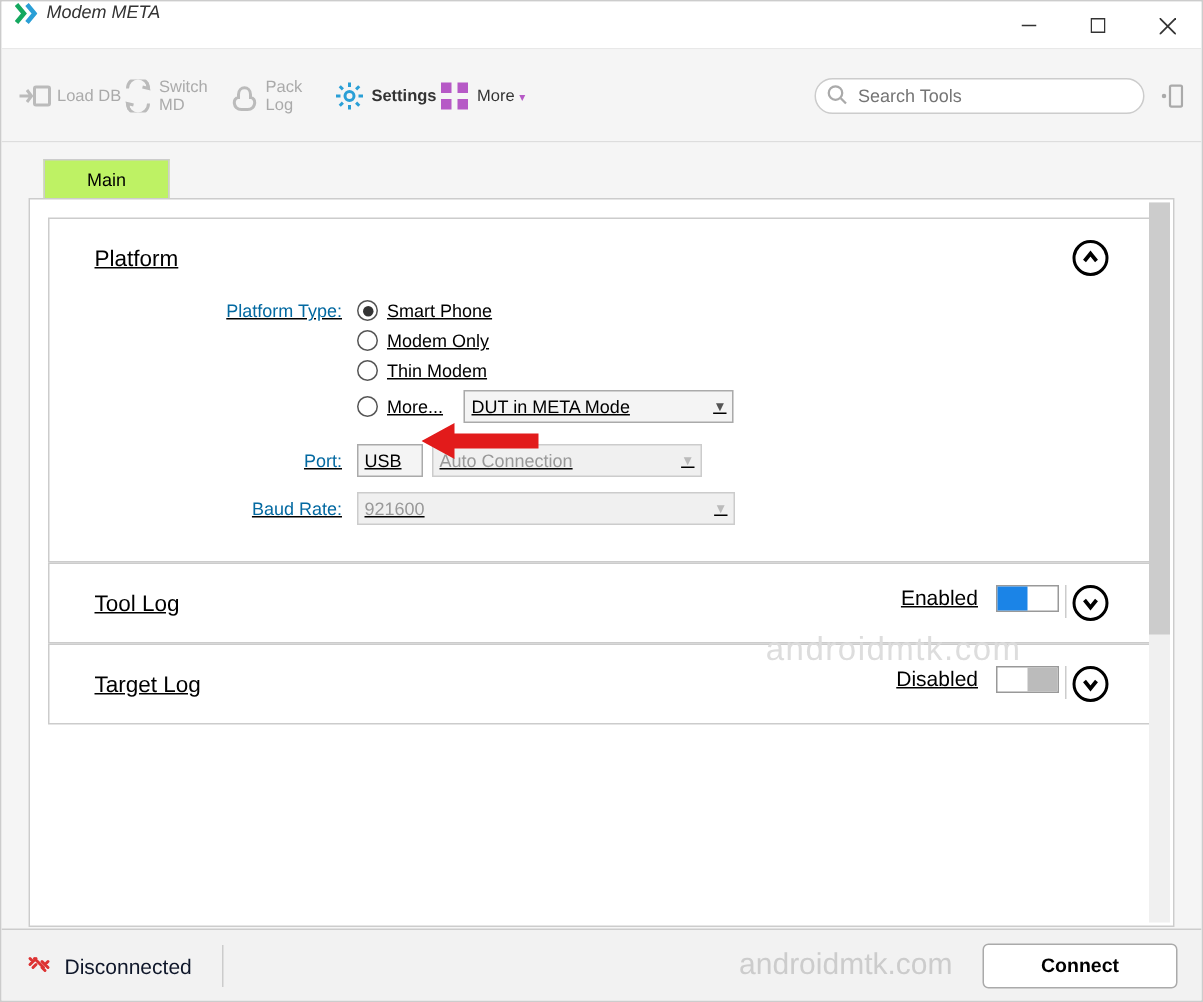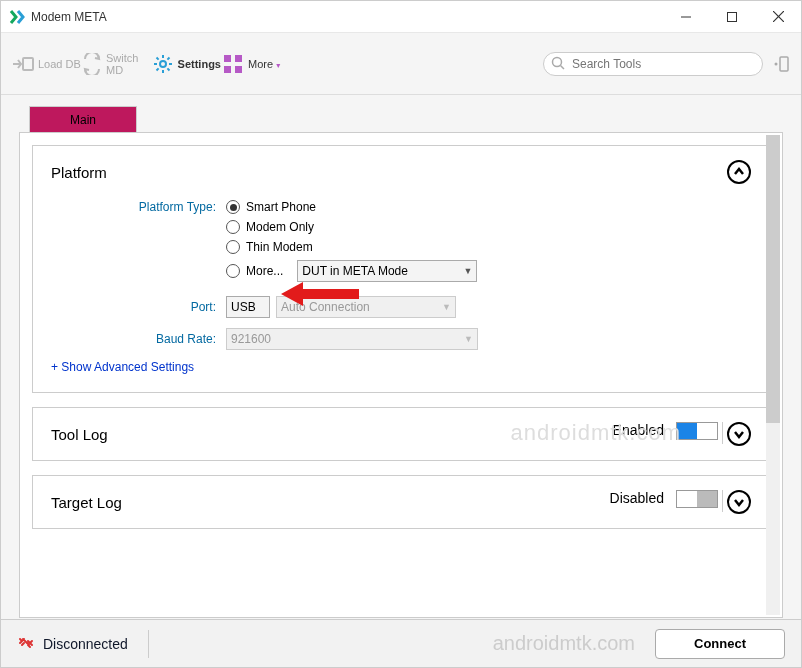--- a/index.html
+++ b/index.html
@@ -1,44 +1,44 @@
 <!DOCTYPE html>
 <html><head>
 <meta charset="utf-8">
 <style>
 * { box-sizing: border-box; margin: 0; padding: 0; font-family: "Segoe UI", Tahoma, sans-serif; }
 body { width: 802px; height: 668px; background: #fff; border: 1px solid #ccc; overflow: hidden; position: relative; }
 
 
-.titlebar { height: 32px; display: flex; align-items: center; padding: 0 0 0 8px; background: #fff; border-bottom: 1px solid #e8e8e8; }
+.titlebar { height: 32px; display: flex; padding: 0 0 0 8px; background: #fff; border-bottom: 1px solid #e8e8e8; font-style: italic; }
 .titlebar .logo { width: 16px; height: 16px; margin-right: 6px; display: inline-flex; }
 .titlebar .title { font-size: 12px; color: #333; flex: 1; }
 .titlebar .winbtns { display: flex; }
 .titlebar .winbtn { width: 46px; height: 32px; display: flex; align-items: center; justify-content: center; font-size: 14px; color: #333; cursor: default; }
 
 
 .toolbar { height: 62px; background: #f5f5f5; border-bottom: 1px solid #ddd; display: flex; align-items: center; padding: 0 10px; }
 .toolbtn { display: flex; flex-direction: row; align-items: center; width: 70px; color: #aaa; font-size: 11px; gap: 3px; }
 .toolbtn.active { color: #333; font-weight: 600; }
 .toolbtn .ticon { width: 24px; height: 24px; display: flex; align-items: center; justify-content: center; }
 .toolbar .searchwrap { margin-left: auto; display: flex; align-items: center; gap: 8px; }
 .toolbar input.search { width: 220px; height: 24px; border: 1px solid #ccc; border-radius: 12px; padding: 0 10px 0 28px; font-size: 12px; color: #888; background: #fff; }
 .searchfield { position: relative; }
 .searchfield .sicon { position: absolute; left: 8px; top: 4px; color: #aaa; }
 .sidebtn { width: 20px; height: 20px; color: #aaa; display:flex; align-items:center; justify-content:center; }
 
 
 .content { position: absolute; top: 94px; left: 0; right: 0; bottom: 48px; background: #f5f5f5; padding: 10px 18px 0 18px; overflow: hidden; }
 .tabstrip { display: flex; margin-left: 10px; }
-.tab { background: #be185d; border: 1px solid #ccc; border-bottom: none; padding: 6px 40px; font-size: 12px; position: relative; top: 1px; }
+.tab { background: #bef264; border: 1px solid #ccc; border-bottom: none; padding: 6px 28px; font-size: 12px; position: relative; top: 1px; }
 .panelouter { background: #fff; border: 1px solid #ccc; padding: 12px; height: calc(100% - 28px); position: relative; }
 .scrollbar { position: absolute; right: 2px; top: 2px; bottom: 2px; width: 14px; background: #f0f0f0; }
 .scrollthumb { background: #ccc; width: 100%; height: 60%; }
 
-.section { border: 1px solid #ccc; padding: 14px 18px; margin-bottom: 14px; position: relative; }
+.section { border: 1px solid #ccc; padding: 14px 30px; position: relative; text-decoration: underline; }
 .section .shead { display: flex; align-items: center; justify-content: space-between; }
 .section .stitle { font-size: 15px; }
 .collbtn { width: 24px; height: 24px; border: 2px solid #000; border-radius: 50%; display: flex; align-items: center; justify-content: center; }
 
 .formrow { display: flex; align-items: center; margin: 6px 0; font-size: 12px; }
 .formrow .lbl { width: 175px; text-align: right; padding-right: 10px; color: #0369a1; }
 .radio { width: 14px; height: 14px; border: 1.5px solid #555; border-radius: 50%; display: inline-flex; align-items: center; justify-content: center; margin-right: 6px; }
 .radio.sel::after { content: ""; width: 7px; height: 7px; background: #333; border-radius: 50%; }
 .radiolabel { margin-right: 14px; }
 select, .fakeselect { height: 22px; border: 1px solid #aaa; font-size: 12px; padding: 0 4px; background: #f4f4f4; }
@@ -110,20 +110,28 @@
   </div>
   <div class="toolbtn">
     <span class="ticon">
         <svg width="22" height="22" viewBox="0 0 22 22">
           <path d="M4 6 A 7 7 0 0 1 18 6 M18 16 A7 7 0 0 1 4 16" stroke="#bbb" stroke-width="2" fill="none"></path>
           <path d="M17 2 L18 6 L14 5 M5 20 L4 16 L8 17" stroke="#bbb" stroke-width="2" fill="none"></path>
         </svg>
       </span>
     <span>Switch MD</span>
   </div>
+  <div class="toolbtn">
+    <span class="ticon">
+        <svg width="20" height="22" viewBox="0 0 20 22">
+          <path d="M6 10 C6 4 14 4 14 10 L14 12 C18 12 18 20 12 20 L8 20 C2 20 2 12 6 12 Z" stroke="#bbb" stroke-width="2" fill="none"></path>
+        </svg>
+      </span>
+    <span>Pack Log</span>
+  </div>
   <div class="toolbtn active">
     <span class="ticon">
         <svg width="22" height="22" viewBox="0 0 22 22">
           <circle cx="11" cy="11" r="3" stroke="#2a9fd6" stroke-width="2" fill="none"></circle>
           <path d="M11 2 L11 5 M11 17 L11 20 M2 11 L5 11 M17 11 L20 11 M4.5 4.5 L6.6 6.6 M15.4 15.4 L17.5 17.5 M17.5 4.5 L15.4 6.6 M6.6 15.4 L4.5 17.5" stroke="#2a9fd6" stroke-width="2"></path>
         </svg>
       </span>
     <span>Settings</span>
   </div>
   <div class="toolbtn active" style="font-weight:400">
@@ -209,21 +217,20 @@
       </div>
 
       <div class="formrow" style="margin-top:10px">
         <span class="lbl">Baud Rate:</span>
         <span class="fakeselect disabled" style="width:252px">
             <span>921600</span>
             <span class="caret" style="color:#bbb">▼</span>
           </span>
       </div>
 
-      <div class="showadv">+ Show Advanced Settings</div>
     </div>
 
     <div class="section">
       <div class="shead">
         <span class="stitle">Tool Log</span>
         <div class="collapsedrow">
           <span class="togglelabel">Enabled</span>
           <span class="toggle on">
               <span class="knob"></span>
             </span>

